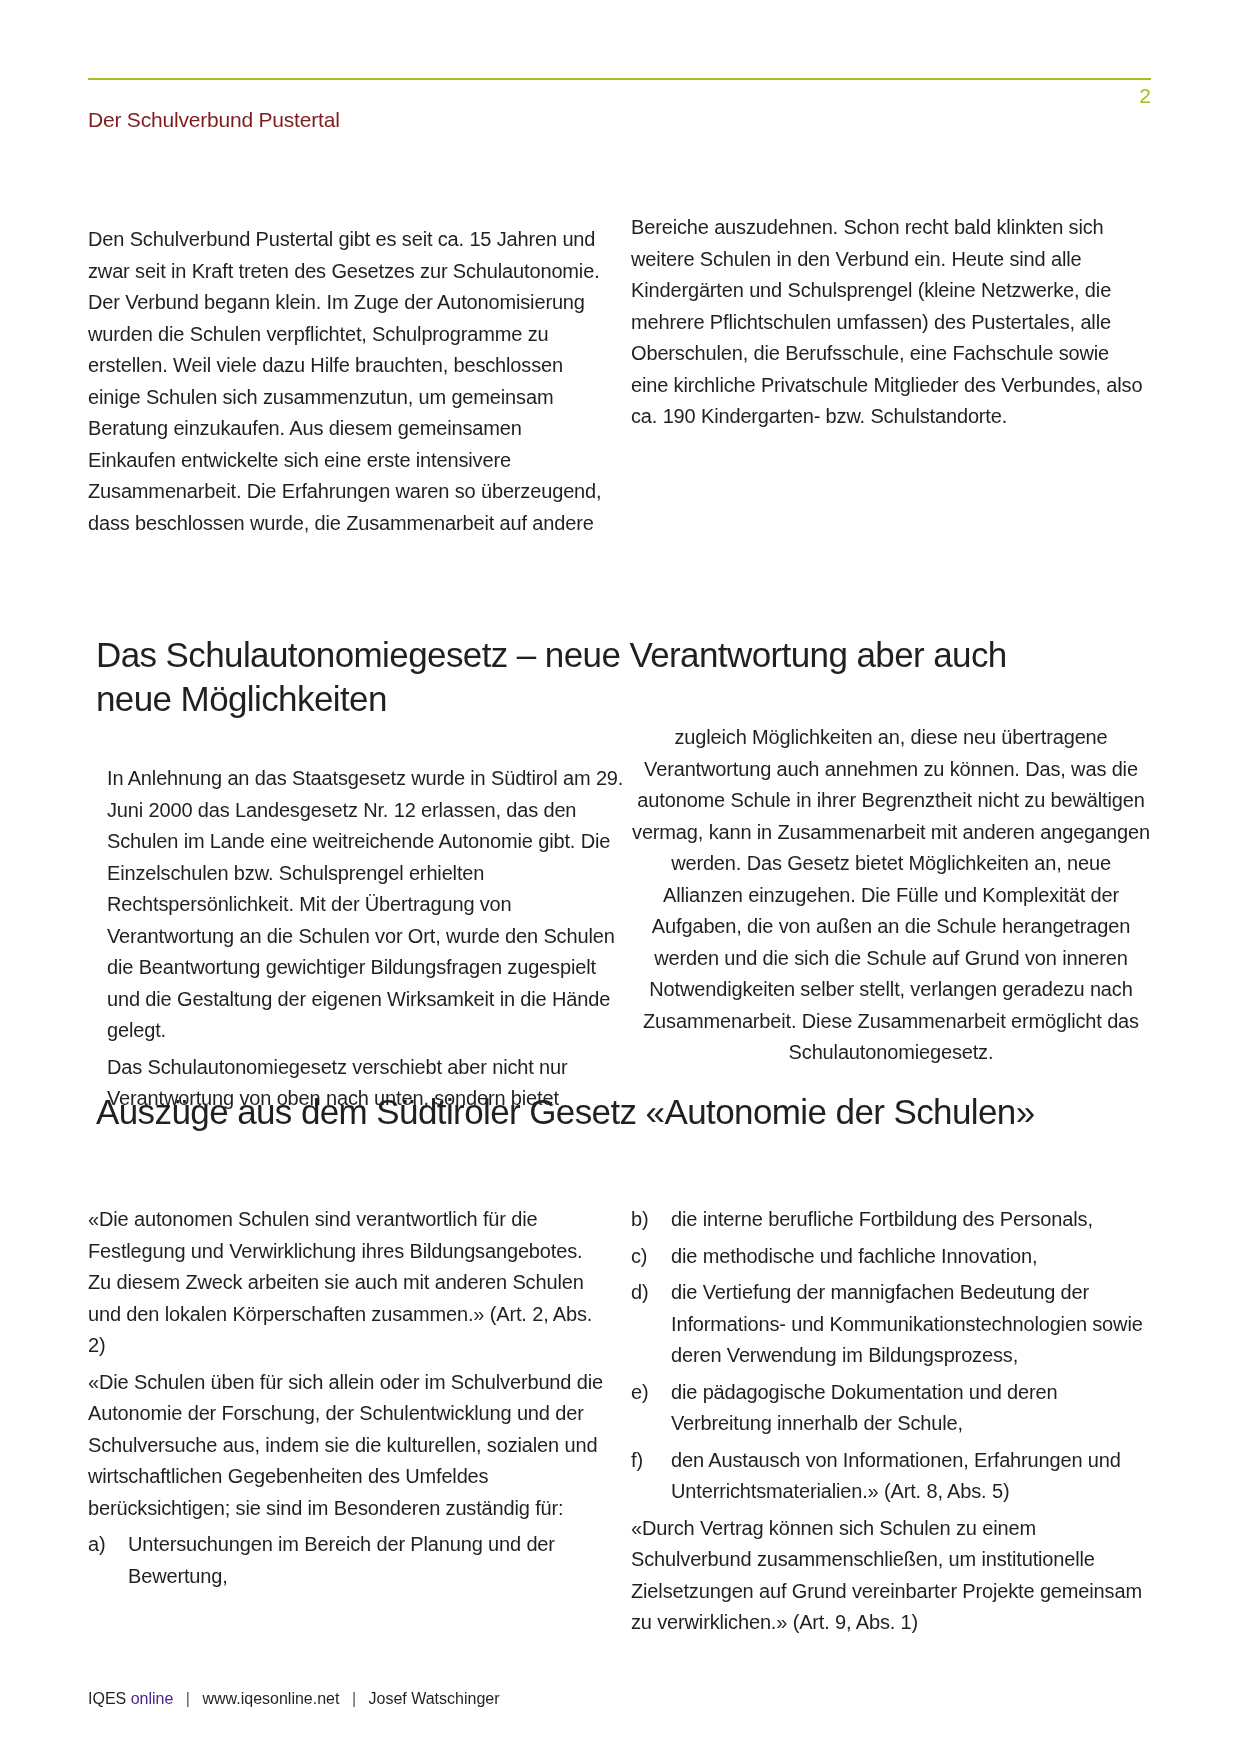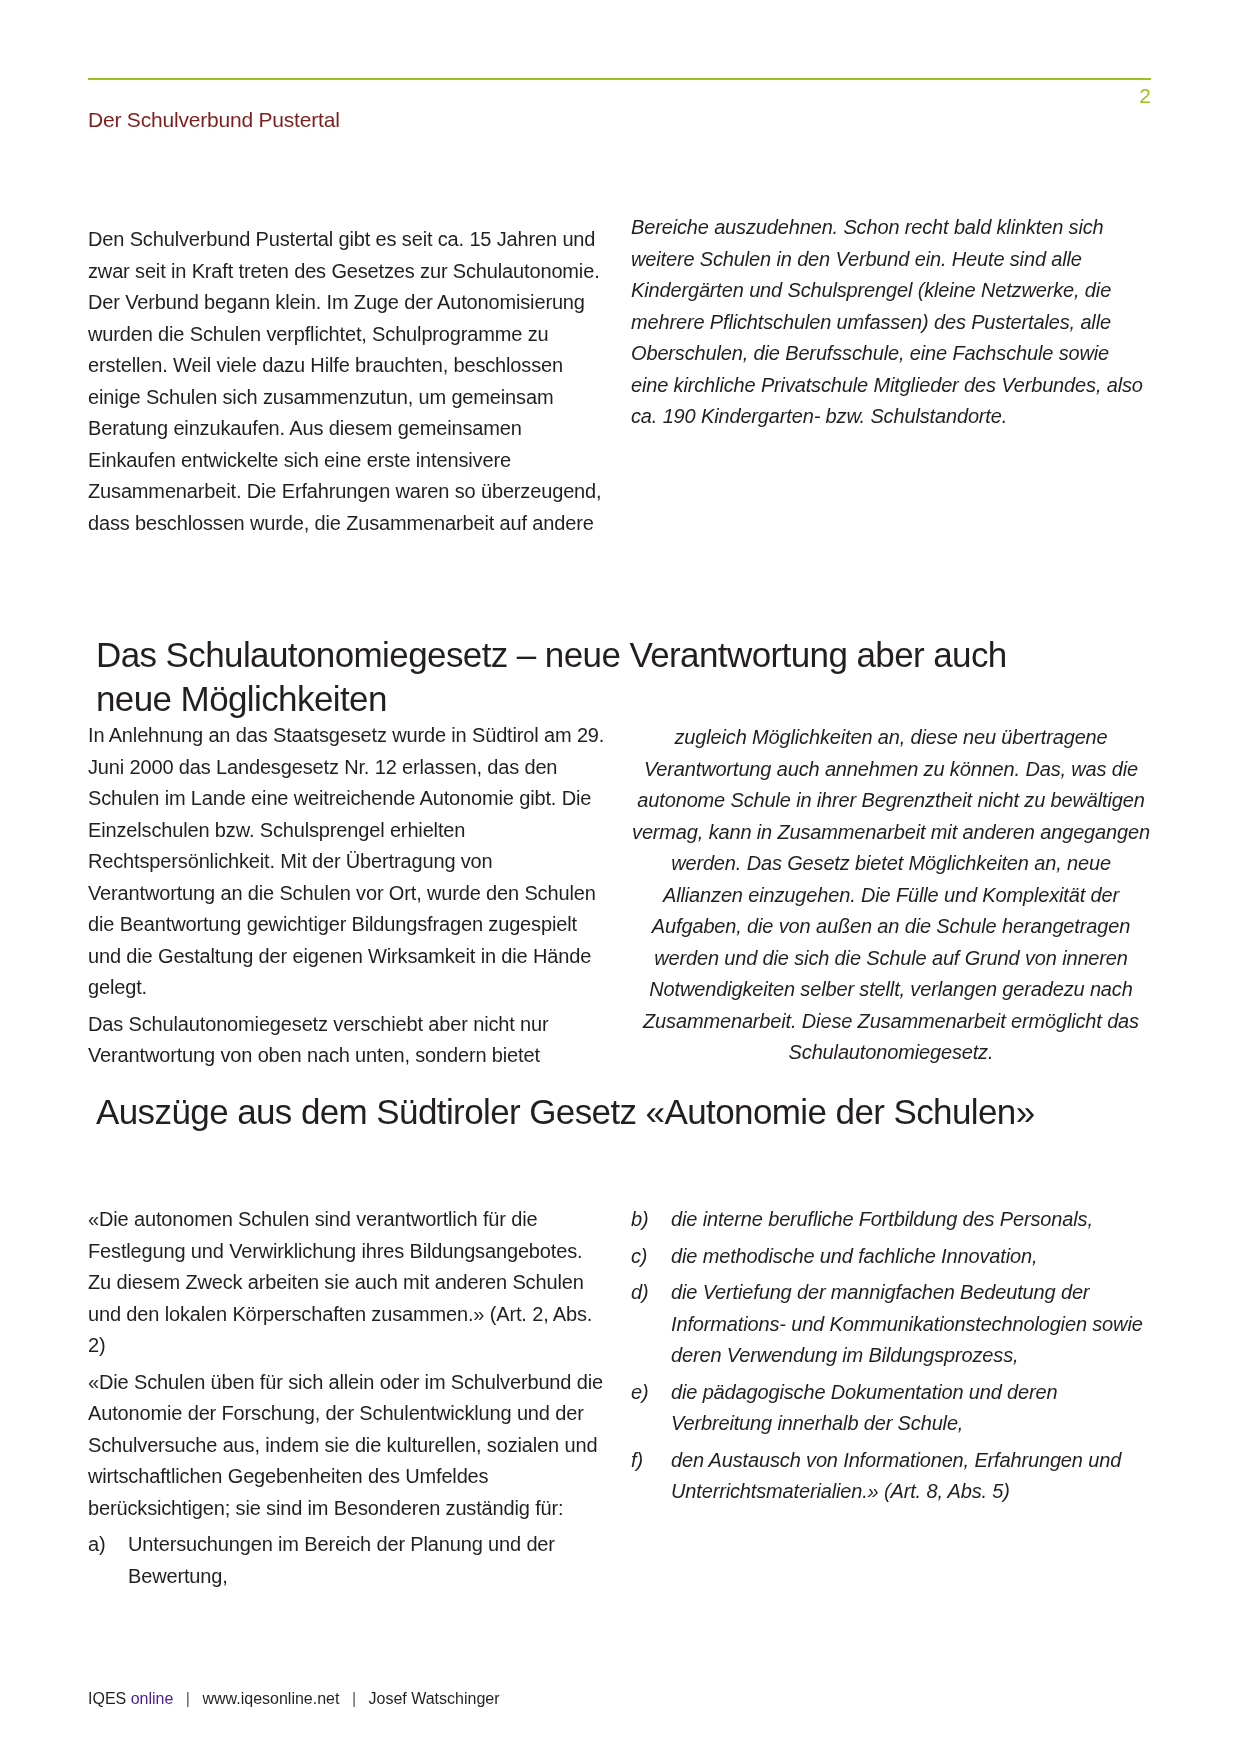--- a/index.html
+++ b/index.html
@@ -7,21 +7,21 @@
     width: 1240px; height: 1754px; position: relative; overflow: hidden;
     font-family: "Liberation Sans", sans-serif; color: #231f20;
   }
   .header-rule { position: absolute; left: 88px; top: 78px; width: 1063px; height: 2px; background: #9bc21f; }
   .header-title { position: absolute; left: 88px; top: 84px; font-size: 21px; color: #7f1d1d; letter-spacing: -0.2px; margin-top: 24px; }
   .page-number { position: absolute; right: 89px; top: 84px; font-size: 21px; color: #9bc21f; }
 
   .col { position: absolute; width: 520px; font-size: 20px; line-height: 31.5px; letter-spacing: -0.15px; }
   .col p { margin: 0 0 5px 0; }
   .left { left: 88px; }
-  .right { left: 631px; font-style: italic; }
+  .right { left: 631px; }
 
   .h2 { position: absolute; left: 88px; font-size: 35px; line-height: 44px; letter-spacing: -0.6px; font-weight: normal; margin: 8px; color: #231f20; }
 
   .li { display: flex; margin: 0 0 5px 0; }
   .li .mk { width: 40px; flex: 0 0 40px; }
   .li .tx { flex: 1; }
 
   .footer { position: absolute; left: 88px; top: 1690px; font-size: 16px; color: #231f20; }
   .footer .green { color: #4c1d95; }
   .footer .sep { display: inline-block; margin: 0 8px; color: #555; }
@@ -37,21 +37,21 @@
   <p style="text-align:left;">Den Schulverbund Pustertal gibt es seit ca. 15 Jahren und zwar seit in Kraft treten des Gesetzes zur Schulautonomie. Der Verbund begann klein. Im Zuge der Autonomisierung wurden die Schulen verpflichtet, Schulprogramme zu erstellen. Weil viele dazu Hilfe brauchten, beschlossen einige Schulen sich zusammenzutun, um gemeinsam Beratung einzukaufen. Aus diesem gemeinsamen Einkaufen entwickelte sich eine erste intensivere Zusammenarbeit. Die Erfahrungen waren so überzeugend, dass beschlossen wurde, die Zusammenarbeit auf andere</p>
 </div>
 <div class="col right" style="top:212px;">
   <p>Bereiche auszudehnen. Schon recht bald klinkten sich weitere Schulen in den Verbund ein. Heute sind alle Kindergärten und Schulsprengel (kleine Netzwerke, die mehrere Pflichtschulen umfassen) des Pustertales, alle Oberschulen, die Berufsschule, eine Fachschule sowie eine kirchliche Privatschule Mitglieder des Verbundes, also ca. 190 Kindergarten- bzw. Schulstandorte.</p>
 </div>
 
 <h2 class="h2" style="top:625px;">
   <span>Das Schulautonomiegesetz – neue Verantwortung aber auch</span><br>
   <span>neue Möglichkeiten</span>
 </h2>
-<div class="col left" style="top:720px;">
+<div class="col left" style="top:763px;margin-left:19px;">
   <p>In Anlehnung an das Staatsgesetz wurde in Südtirol am 29. Juni 2000 das Landesgesetz Nr. 12 erlassen, das den Schulen im Lande eine weitreichende Autonomie gibt. Die Einzelschulen bzw. Schulsprengel erhielten Rechtspersönlichkeit. Mit der Übertragung von Verantwortung an die Schulen vor Ort, wurde den Schulen die Beantwortung gewichtiger Bildungsfragen zugespielt und die Gestaltung der eigenen Wirksamkeit in die Hände gelegt.</p>
   <p>Das Schulautonomiegesetz verschiebt aber nicht nur Verantwortung von oben nach unten, sondern bietet</p>
 </div>
 <div class="col right" style="top:722px;text-align:center;">
   <p>zugleich Möglichkeiten an, diese neu übertragene Verantwortung auch annehmen zu können. Das, was die autonome Schule in ihrer Begrenztheit nicht zu bewältigen vermag, kann in Zusammenarbeit mit anderen angegangen werden. Das Gesetz bietet Möglichkeiten an, neue Allianzen einzugehen. Die Fülle und Komplexität der Aufgaben, die von außen an die Schule herangetragen werden und die sich die Schule auf Grund von inneren Notwendigkeiten selber stellt, verlangen geradezu nach Zusammenarbeit. Diese Zusammenarbeit ermöglicht das Schulautonomiegesetz.</p>
 </div>
 
 <h2 class="h2" style="top:1082px;">Auszüge aus dem Südtiroler Gesetz «Autonomie der Schulen»</h2>
 <div class="col left" style="top:1204px;">
   <p>«Die autonomen Schulen sind verantwortlich für die Festlegung und Verwirklichung ihres Bildungsangebotes. Zu diesem Zweck arbeiten sie auch mit anderen Schulen und den lokalen Körperschaften zusammen.» (Art. 2, Abs. 2)</p>
@@ -75,20 +75,21 @@
     <span class="tx">die Vertiefung der mannigfachen Bedeutung der Informations- und Kommunikationstechnologien sowie deren Verwendung im Bildungsprozess,</span>
   </div>
   <div class="li">
     <span class="mk">e)</span>
     <span class="tx">die pädagogische Dokumentation und deren Verbreitung innerhalb der Schule,</span>
   </div>
   <div class="li">
     <span class="mk">f)</span>
     <span class="tx">den Austausch von Informationen, Erfahrungen und Unterrichtsmaterialien.» (Art. 8, Abs. 5)</span>
   </div>
+  <p>«Durch Vertrag können sich Schulen zu einem Schulverbund zusammenschließen, um institutionelle Zielsetzungen auf Grund vereinbarter Projekte gemeinsam zu verwirklichen.» (Art. 9, Abs. 1)</p>
 </div>
 
 <div class="footer">
   <span>IQES</span>
   <span class="green">online</span>
   <span class="sep">|</span>
   <span>www.iqesonline.net</span>
   <span class="sep">|</span>
   <span>Josef Watschinger</span>
 </div>

